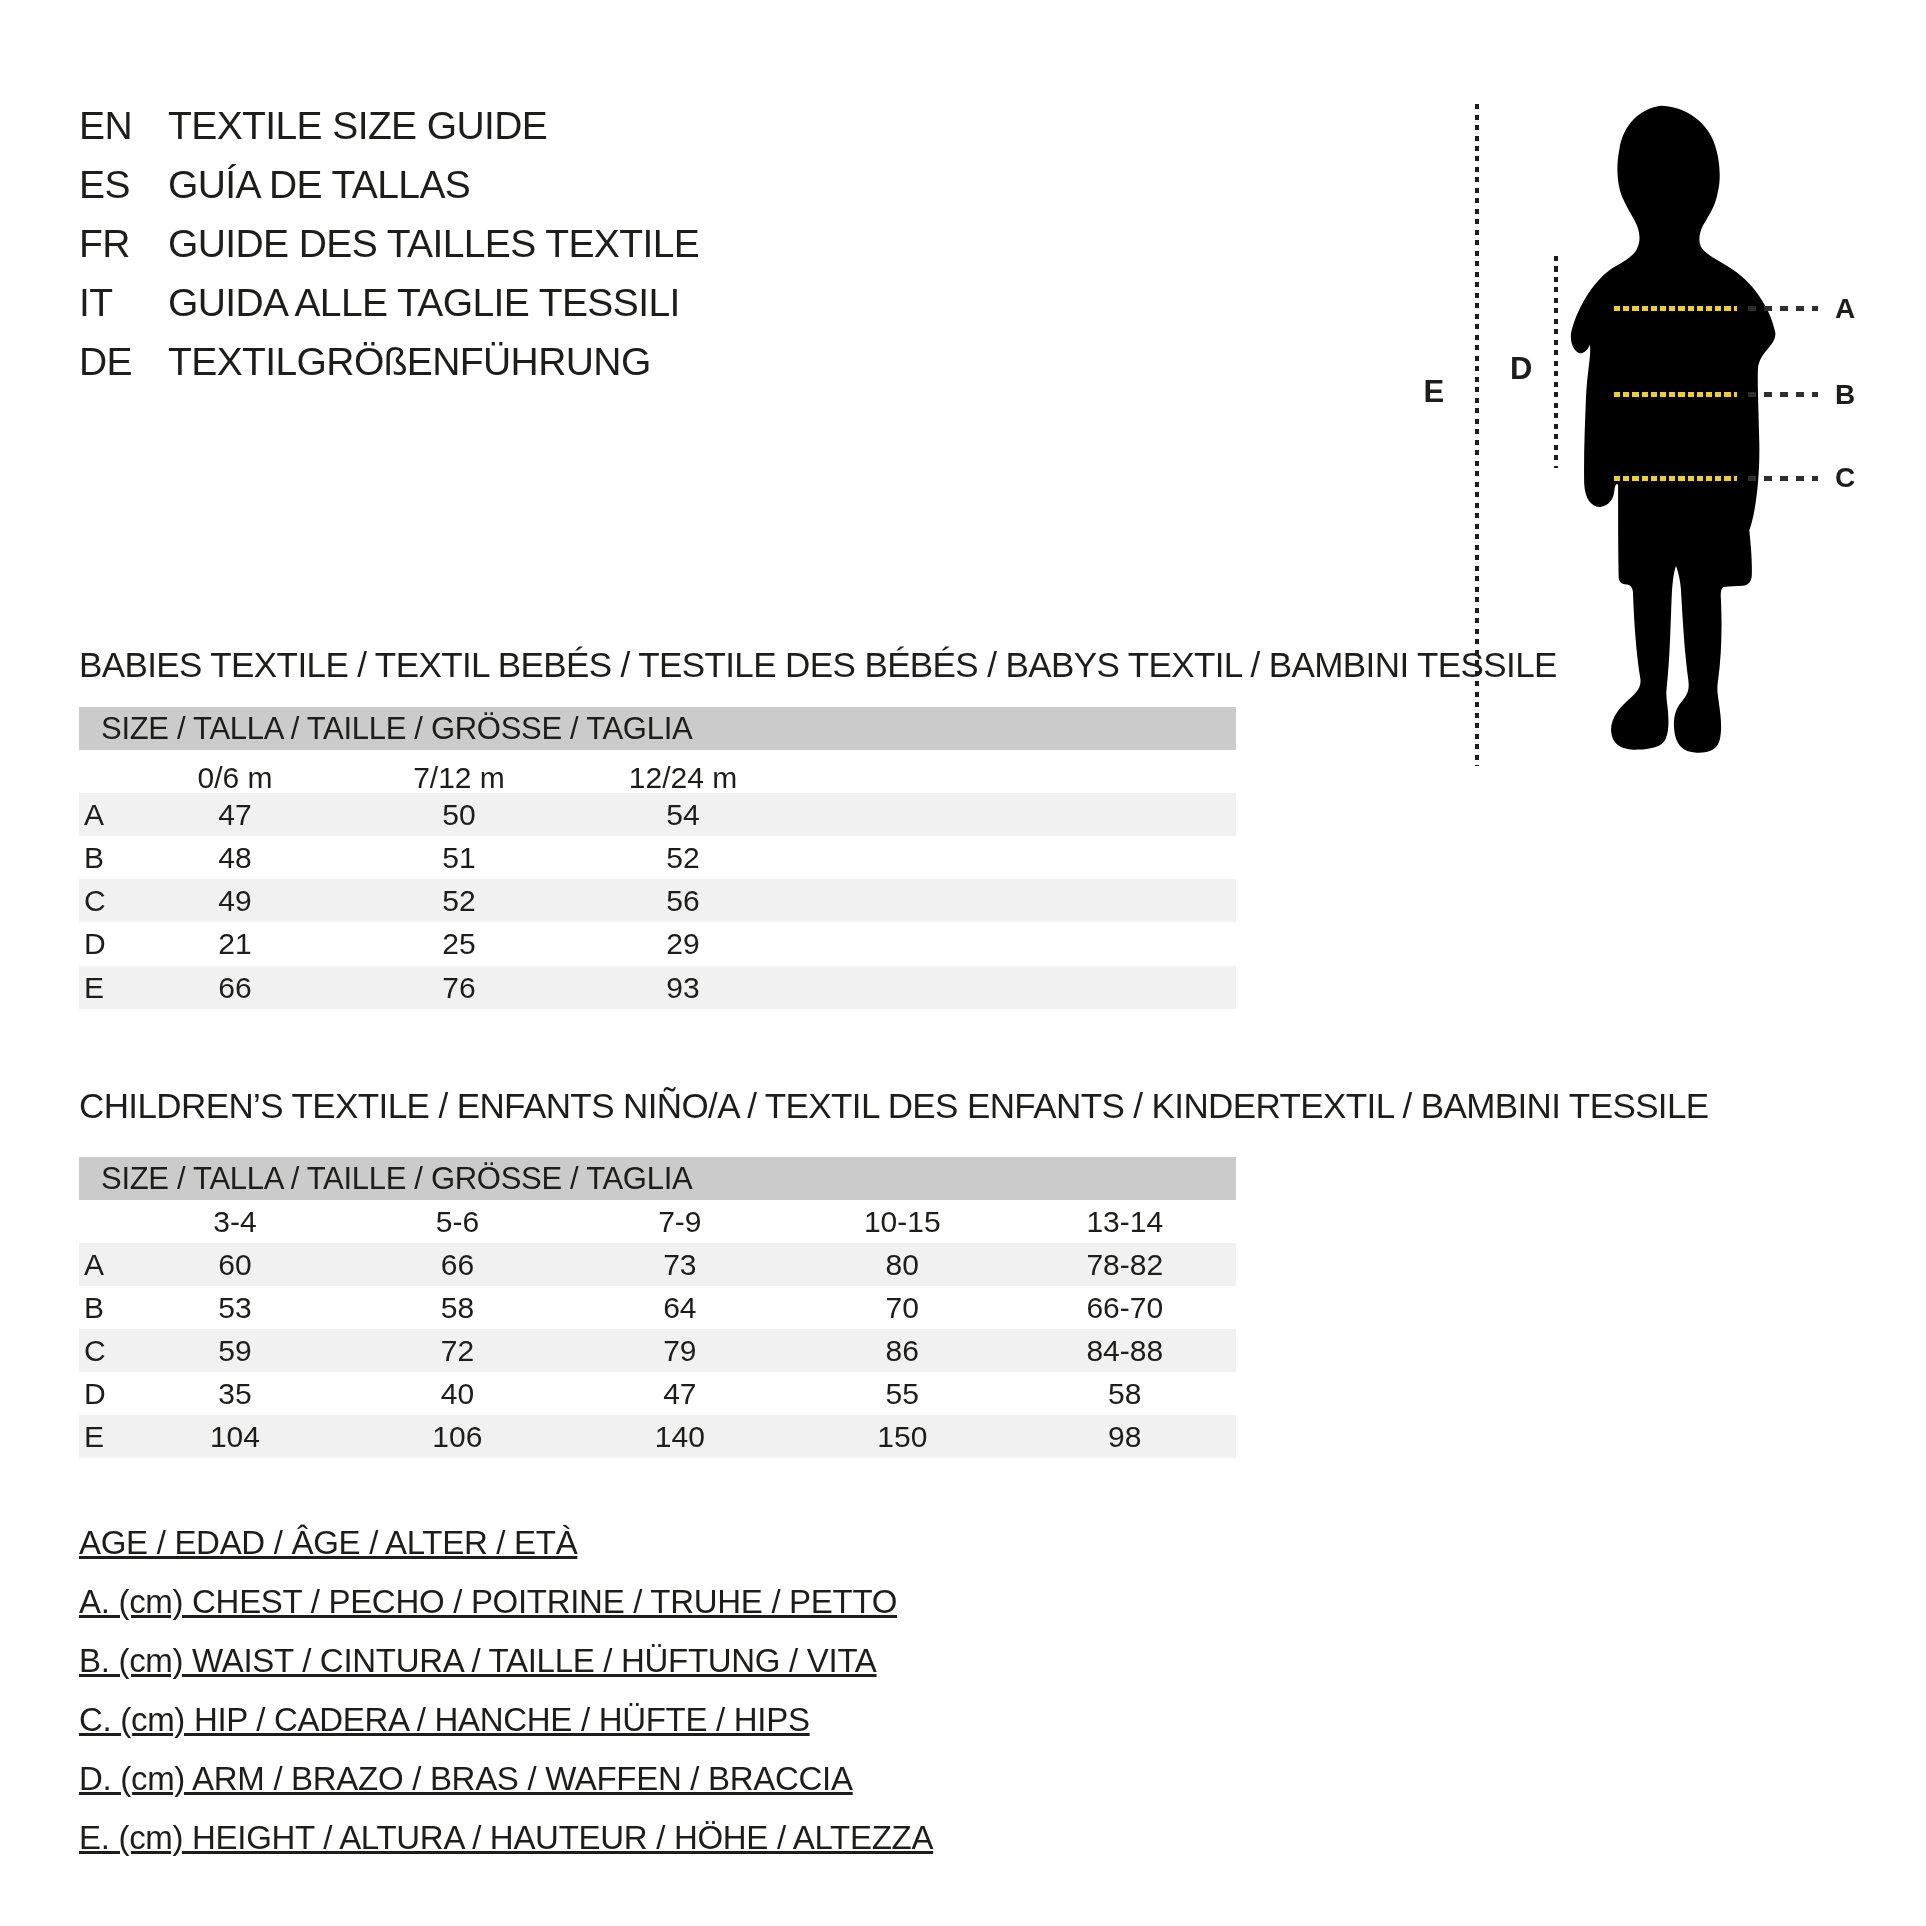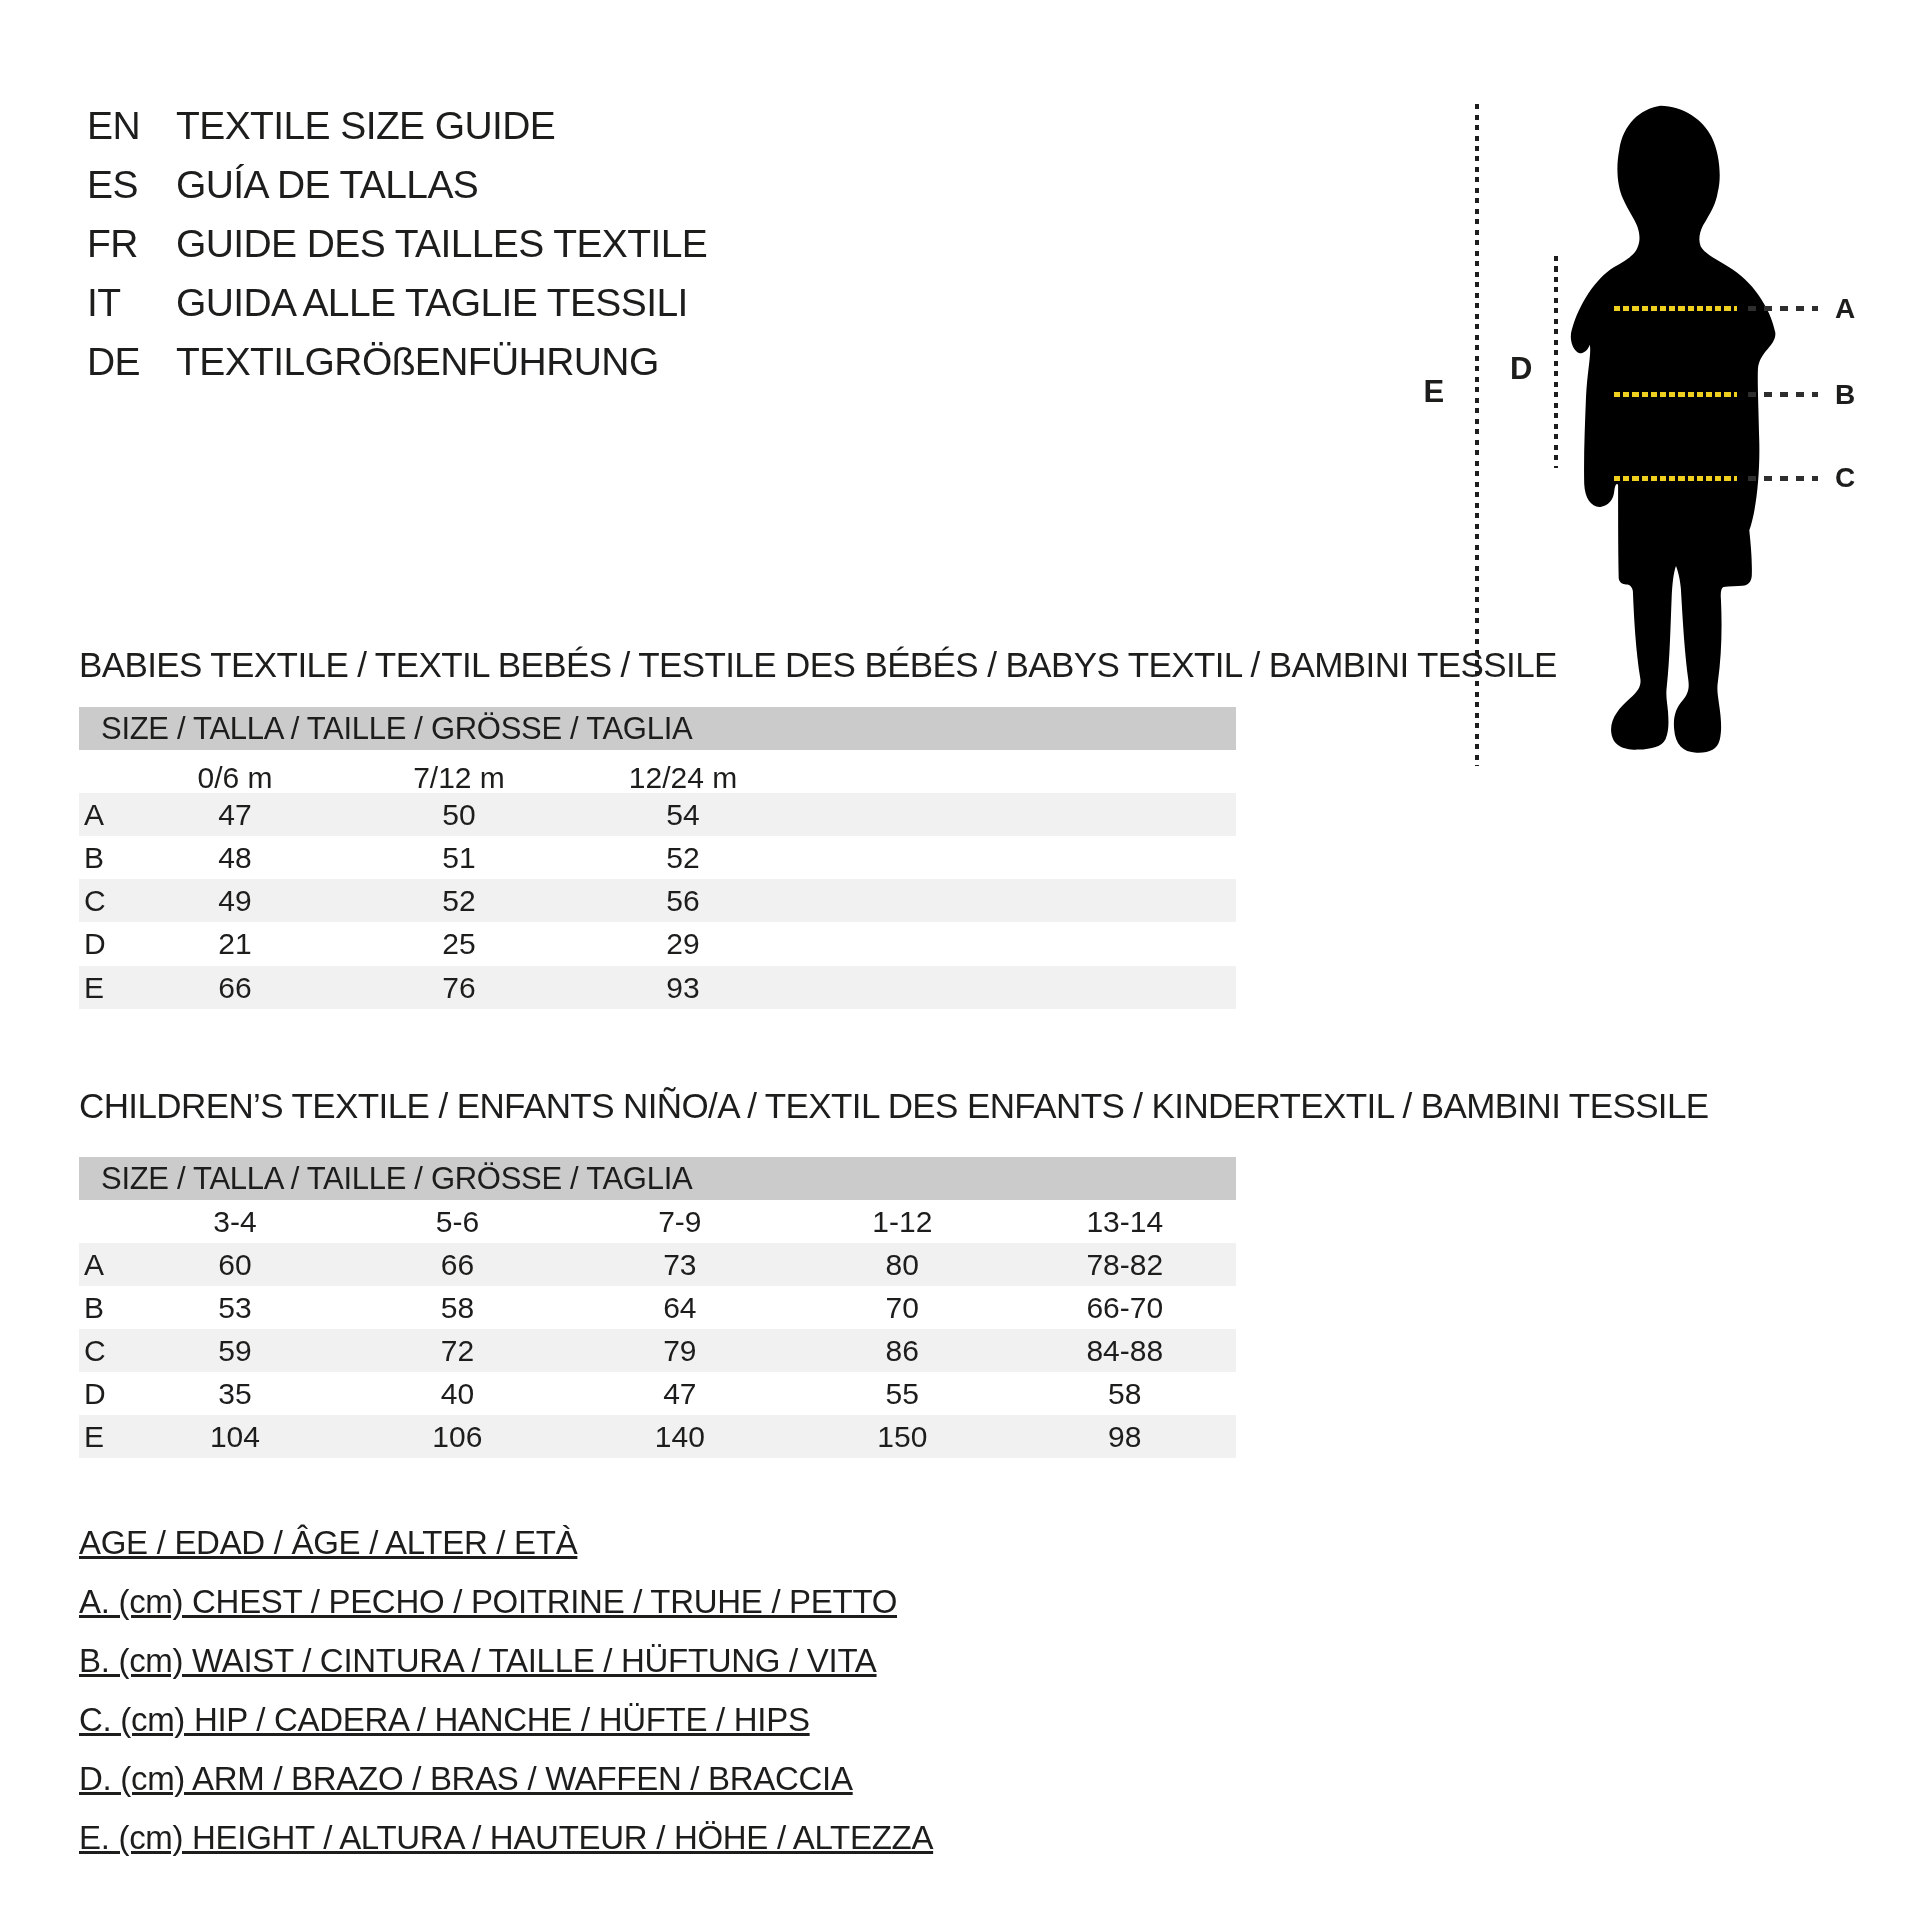--- a/index.html
+++ b/index.html
@@ -2,21 +2,21 @@
 <html style="font-size:10px"><head>
 <meta charset="utf-8">
 <style>
   html,body { margin:0; padding:0; background:#ffffff; }
   #canvas {
     position:relative; width:1926px; height:1926px; background:#ffffff;
     font-family:"Liberation Sans", sans-serif; color:#1d1d1b; overflow:hidden;
   }
   
   .lang-list { position:absolute; left:79px; top:96px; }
-  .lang-row { display:flex; height:59px; align-items:center; font-size:39px; font-weight:500; letter-spacing:-0.6px;margin-left:8px; }
+  .lang-row { display:flex; height:59px; align-items:center; font-size:39px; font-weight:500; letter-spacing:-0.6px; }
   .lang-code { width:89px; }
   
   .figure { position:absolute; left:1405px; top:92px; width:521px; height:715px; }
   .vdots { position:absolute; width:4.3px; background:repeating-linear-gradient(to bottom,#1d1d1b 0 5px,transparent 5px 10.5px); }
   .vdots.e { left:70px; top:12.3px; height:662px; }
   .vdots.d { left:149px; top:164px; height:212px; }
   .fig-label { position:absolute; transform:translateY(-50%); font-weight:700; font-size:31px; }
   .fig-label.small { font-size:28px; }
   .hdash { position:absolute; height:5px; }
   .hdash.yellow { left:209px; width:123px; background:repeating-linear-gradient(to right,#efd01e 0 6.2px,transparent 6.2px 9.2px); }
@@ -130,21 +130,21 @@
 
   <div class="section-title" style="top:1086px">CHILDREN’S TEXTILE / ENFANTS NIÑO/A / TEXTIL DES ENFANTS / KINDERTEXTIL / BAMBINI TESSILE</div>
   <div class="band" style="top:1157px">
     <span>SIZE / TALLA / TAILLE / GRÖSSE / TAGLIA</span>
   </div>
   <div class="trow" style="top:1200px">
     <span class="rlabel5"></span>
     <span class="cell5">3-4</span>
     <span class="cell5">5-6</span>
     <span class="cell5">7-9</span>
-    <span class="cell5">1-12</span>
+    <span class="cell5">10-15</span>
     <span class="cell5">13-14</span>
   </div>
   <div class="trow stripe" style="top:1243px">
     <span class="rlabel5">A</span>
     <span class="cell5">60</span>
     <span class="cell5">66</span>
     <span class="cell5">73</span>
     <span class="cell5">80</span>
     <span class="cell5">78-82</span>
   </div>

